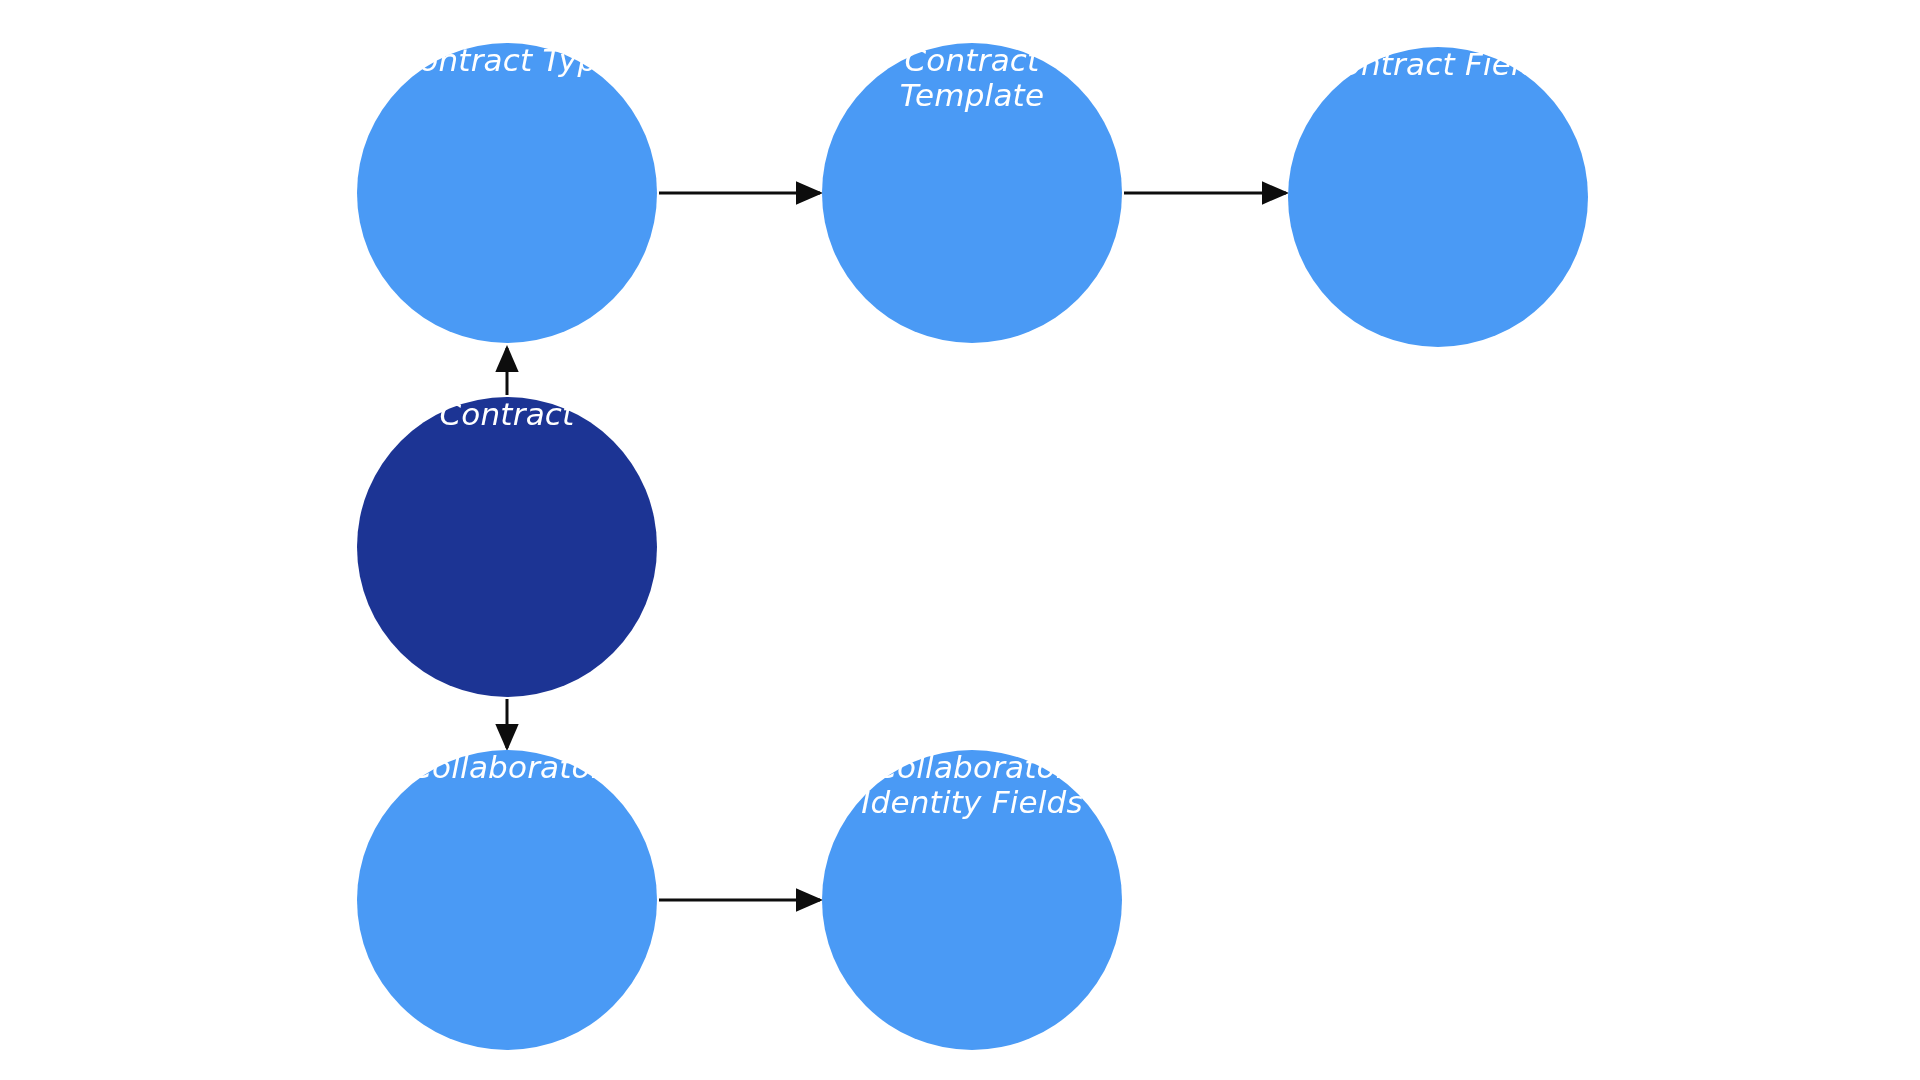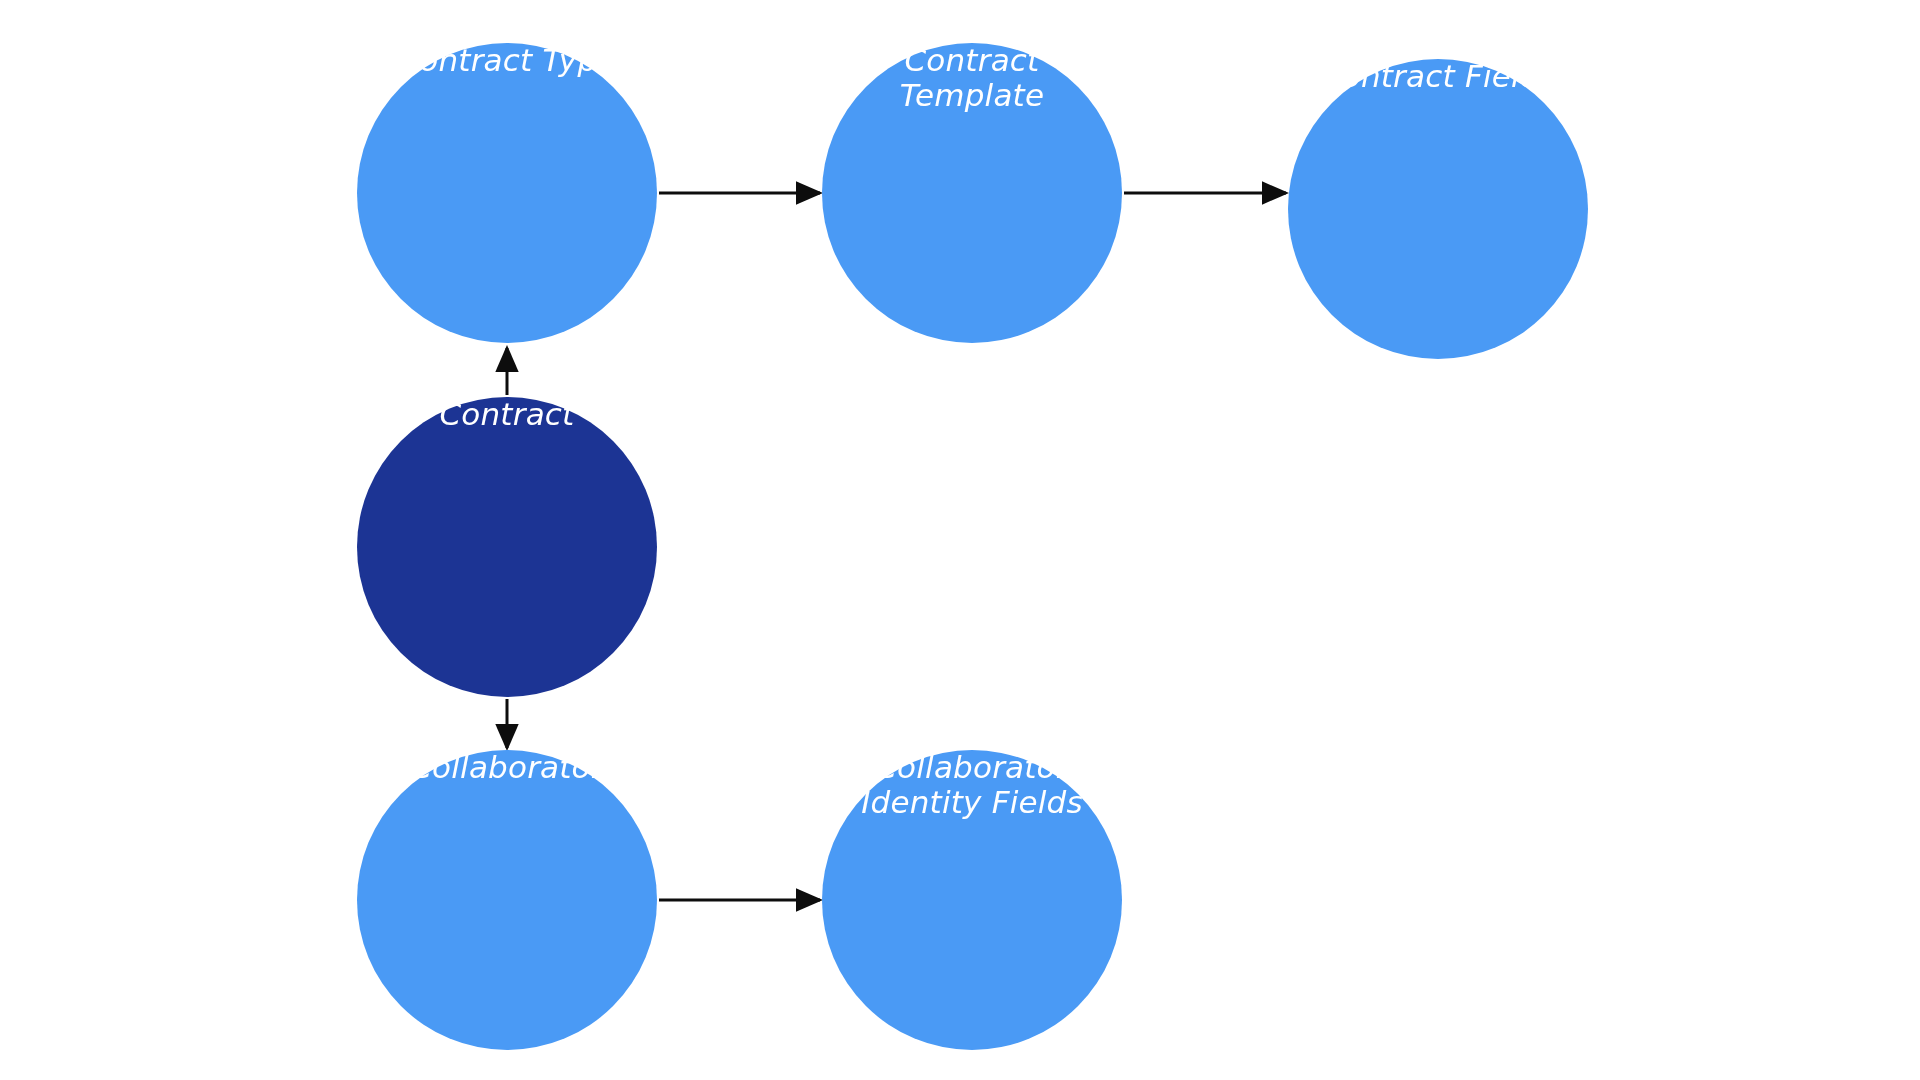--- a/index.html
+++ b/index.html
@@ -73,21 +73,21 @@
       <div class="node" style="left: 357px; top: 397px; width: 300px; height: 300px; background: rgb(28, 52, 148);">
         <span class="node-label" style="color: rgb(255, 255, 255);">Contract</span>
       </div>
       <div class="node" style="left: 357px; top: 43px; width: 300px; height: 300px; background: rgb(74, 154, 245);">
         <span class="node-label" style="color: rgb(255, 255, 255);">Contract Type</span>
       </div>
       <div class="node" style="left: 822px; top: 43px; width: 300px; height: 300px; background: rgb(74, 154, 245);">
         <span class="node-label" style="color: rgb(255, 255, 255);">Contract
 Template</span>
       </div>
-      <div class="node" style="left: 1288px; top: 59px; width: 300px; height: 300px; background: rgb(74, 154, 245);">
+      <div class="node" style="left: 1288px; top: 47px; width: 300px; height: 300px; background: rgb(74, 154, 245);">
         <span class="node-label" style="color: rgb(255, 255, 255);">Contract Fields</span>
       </div>
       <div class="node" style="left: 357px; top: 750px; width: 300px; height: 300px; background: rgb(74, 154, 245);">
         <span class="node-label" style="color: rgb(255, 255, 255);">Collaborator</span>
       </div>
       <div class="node" style="left: 822px; top: 750px; width: 300px; height: 300px; background: rgb(74, 154, 245);">
         <span class="node-label" style="color: rgb(255, 255, 255);">Collaborator
 Identity Fields</span>
       </div>
     </div>

